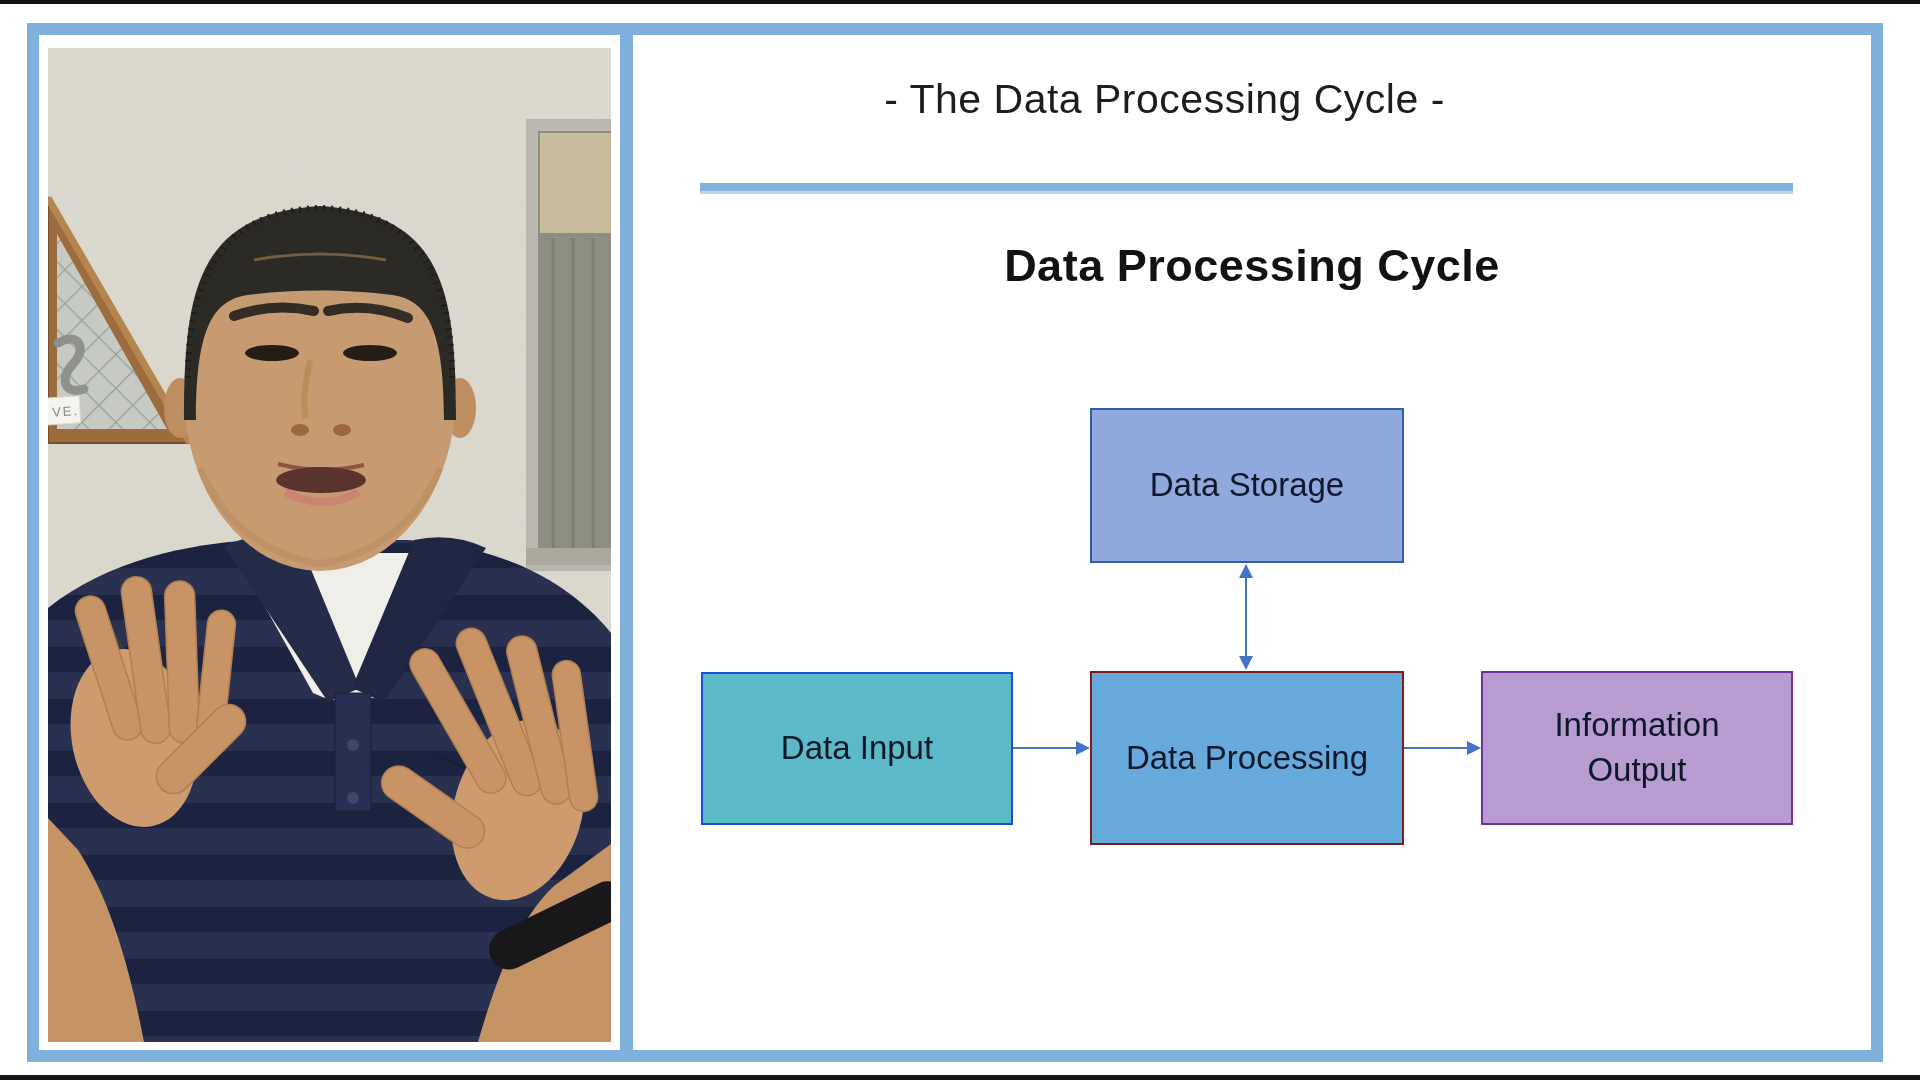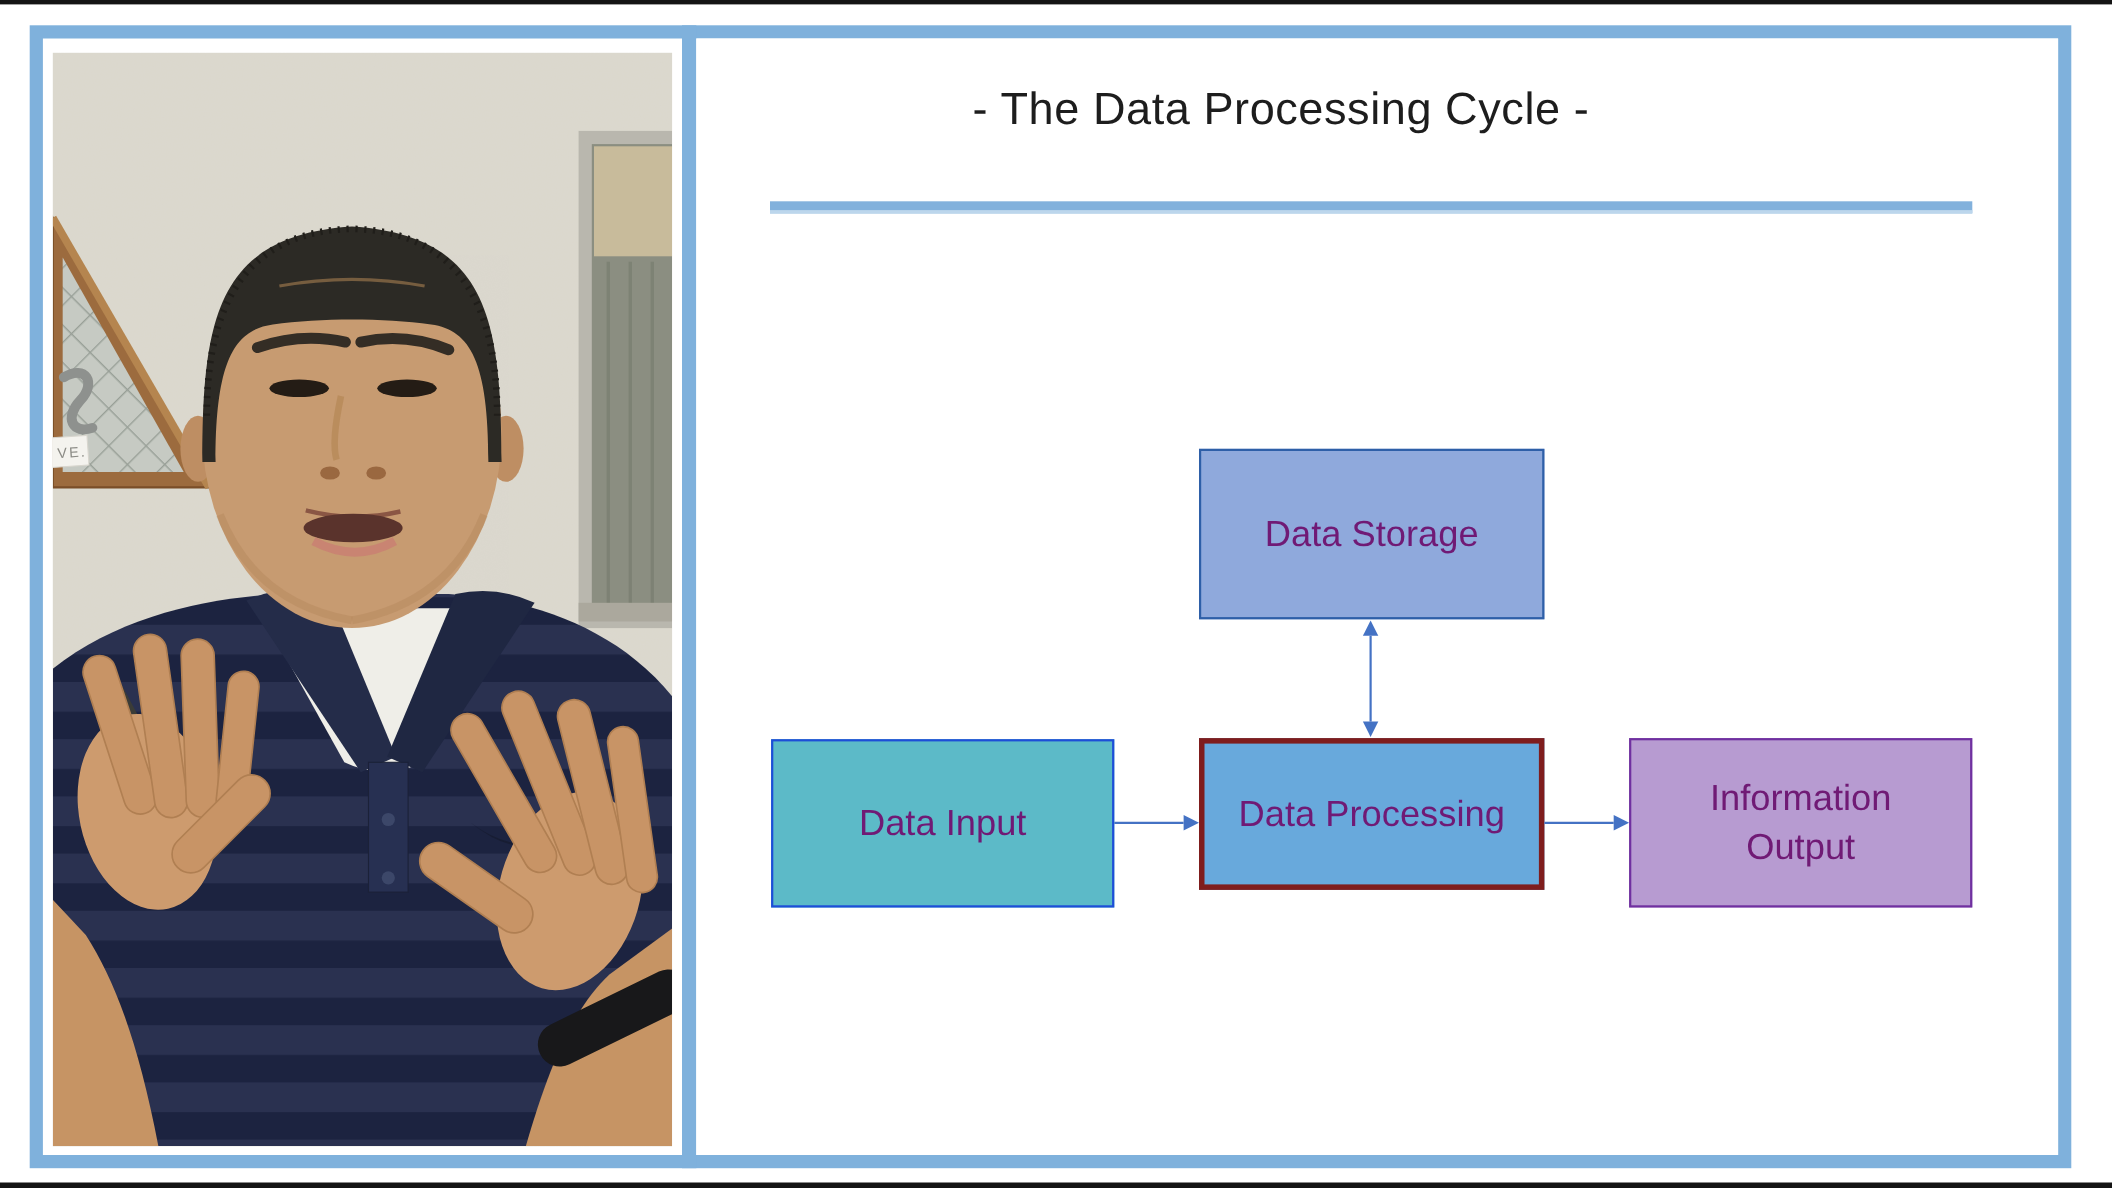--- a/index.html
+++ b/index.html
@@ -25,25 +25,25 @@
   .title-rule{
     position:absolute;left:700px;top:183px;width:1093px;height:8px;
     background:#82B1DC;border-bottom:3px solid #BCD6EC;
   }
   .slide-heading{
     position:absolute;left:633px;top:240px;width:1238px;text-align:center;
     font-size:45px;font-weight:bold;color:#121212;letter-spacing:.5px;
   }
   .node{
     position:absolute;display:flex;align-items:center;justify-content:center;
-    text-align:center;color:#701a75;font-size:33px;line-height:1.35;box-sizing:border-box;
+    text-align:center;color:#0f172a;font-size:33px;line-height:1.35;box-sizing:border-box;
   }
   #node-data-storage{left:1090px;top:408px;width:314px;height:155px;background:#8FA9DC;border:2px solid #2E5FA8;}
   #node-data-input{left:701px;top:672px;width:312px;height:153px;background:#5CBAC8;border:2px solid #1d4ed8;}
-  #node-data-processing{left:1090px;top:671px;width:314px;height:138px;background:#68A9DC;border:5px solid #7f1d1d;}
+  #node-data-processing{left:1090px;top:671px;width:314px;height:174px;background:#68A9DC;border:2px solid #7f1d1d;}
   #node-information-output{left:1481px;top:671px;width:312px;height:154px;background:#B79BD1;border:2px solid #7030A0;padding:18px 38px;}
   #arrow-layer{position:absolute;left:0;top:0;width:1920px;height:1080px;pointer-events:none;}
 </style>
 </head>
 <body>
 
 <div id="page">
 
   <div id="letterbox-top" class="letterbox"></div>
   <div id="letterbox-bottom" class="letterbox"></div>
@@ -162,20 +162,21 @@
           <rect x="368" y="700" width="34" height="118" rx="17" fill="#C89466" stroke="#B07F52" stroke-width="1.5" transform="rotate(-55 385 759)"></rect>
         </g>
       </g>
     </svg>
   </div>
 
   <div id="slide-panel"></div>
 
   <div class="slide-title">- The Data Processing Cycle -</div>
   <div class="title-rule"></div>
+  <div class="slide-heading">Data Processing Cycle</div>
 
   <div id="node-data-storage" class="node">
     <span>Data Storage</span>
   </div>
   <div id="node-data-input" class="node">
     <span>Data Input</span>
   </div>
   <div id="node-data-processing" class="node">
     <span>Data Processing</span>
   </div>

